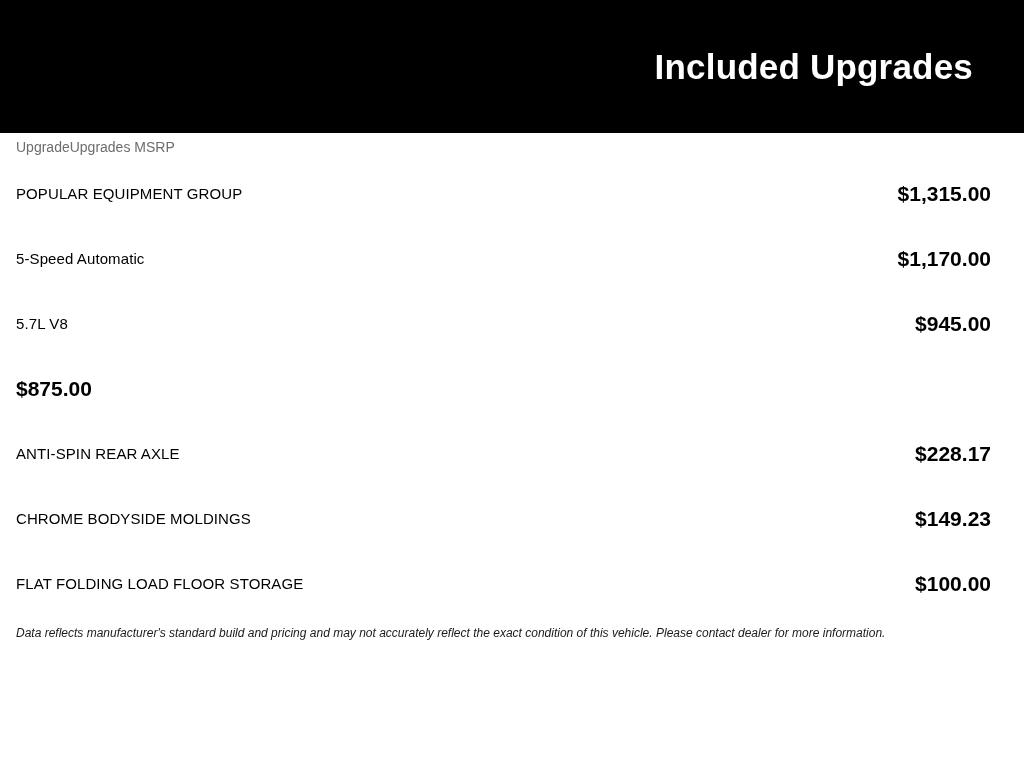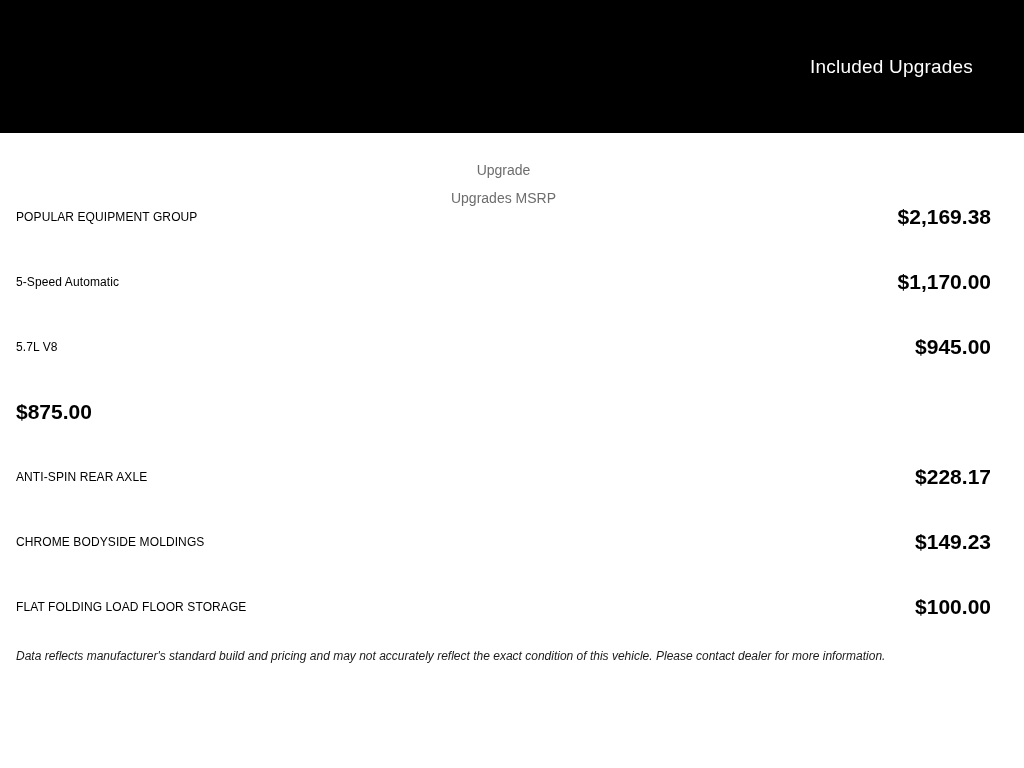--- a/index.html
+++ b/index.html
@@ -22,50 +22,48 @@
     width: 100%;
     height: 133px;
     background: var(--header-bg, #000);
     display: flex;
     align-items: center;
     justify-content: flex-end;
     padding-right: 51px;
   }
   .page-title {
     color: var(--header-text, #fff);
-    font-size: 19px;
-    font-weight: 400;
+    font-size: 35px;
+    font-weight: 700;
     letter-spacing: 0.2px;
   }
 
   .content { padding: 0 33px 0 16px; }
 
   .col-headers {
-    margin-top: 23px;
     height: 28px;
     line-height: 28px;
     display: flex;
-    justify-content: space-between;
+    justify-content: flex-start;
     align-items: center;
-    flex-direction: column;
   }
   .col-header {
     font-size: 14px;
     color: var(--column-header-text, #6d6d6d);
     font-weight: 400;
   }
 
   .upgrade-row {
     height: 65px;
     display: flex;
     justify-content: space-between;
     align-items: center;
   }
   .upgrade-name {
-    font-size: 12px;
+    font-size: 15px;
     color: var(--row-text, #000);
     font-weight: 400;
     letter-spacing: 0.1px;
   }
   .upgrade-price {
     font-size: 21px;
     color: var(--price-text, #000);
     font-weight: 700;
   }
 
@@ -87,21 +85,21 @@
 
   <div class="content">
 
     <div class="col-headers">
       <span class="col-header">Upgrade</span>
       <span class="col-header">Upgrades MSRP</span>
     </div>
 
     <div class="upgrade-row">
       <span class="upgrade-name">POPULAR EQUIPMENT GROUP</span>
-      <span class="upgrade-price">$2,169.38</span>
+      <span class="upgrade-price">$1,315.00</span>
     </div>
     <div class="upgrade-row">
       <span class="upgrade-name">5-Speed Automatic</span>
       <span class="upgrade-price">$1,170.00</span>
     </div>
     <div class="upgrade-row">
       <span class="upgrade-name">5.7L V8</span>
       <span class="upgrade-price">$945.00</span>
     </div>
     <div class="upgrade-row">

